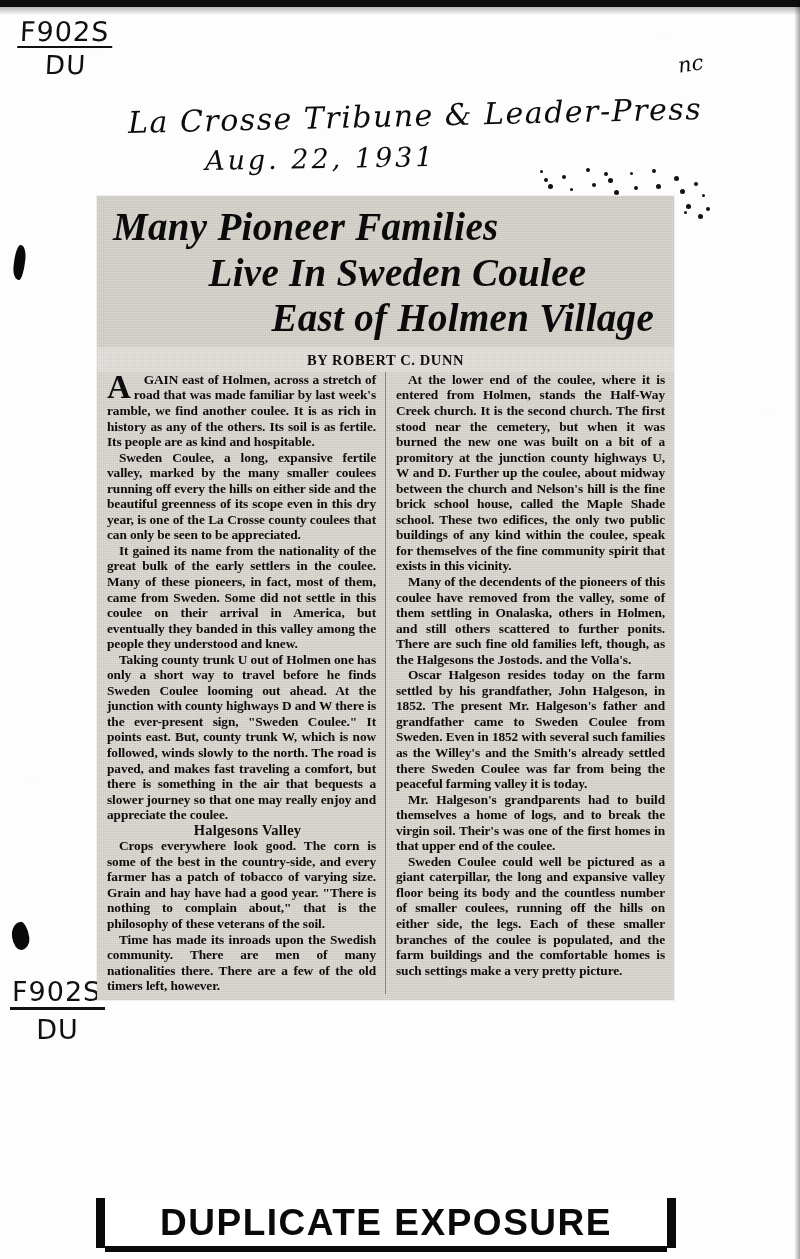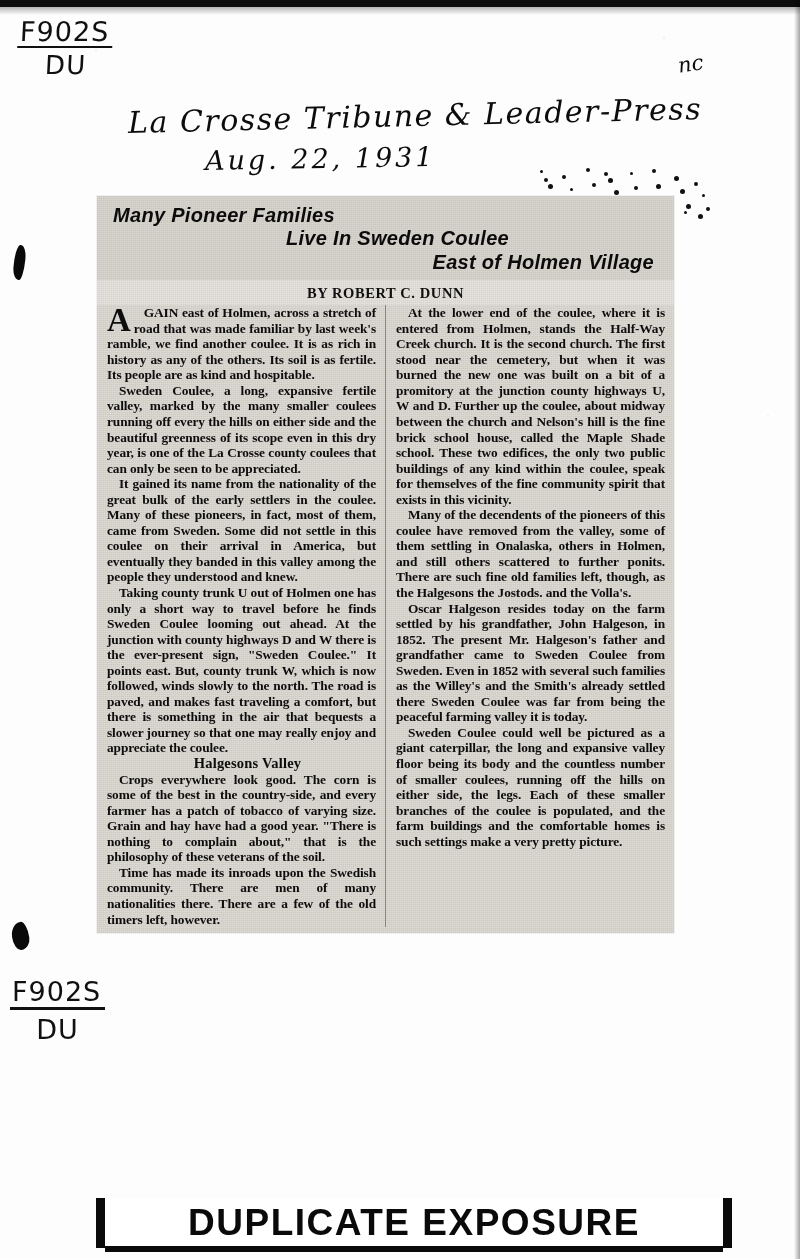--- a/index.html
+++ b/index.html
@@ -121,24 +121,24 @@
       repeating-linear-gradient(90deg,rgba(0,0,0,.035) 0 1px,rgba(255,255,255,.04) 1px 2px);
     opacity:.85;
     mix-blend-mode:multiply;
   }
 
   .headline-band{
     padding:8px 14px 6px 12px;
     background:#d9d5cf;
   }
   .headline{
-    font-family:Liberation Sans, sans-serif;
+    font-family:Liberation Serif, serif;
     font-style:italic;
     font-weight:bold;
-    font-size:20px;
+    font-size:39px;
     line-height:1.17;
     color:#0b0b0b;
     letter-spacing:.3px;
   }
   .hl-1{text-align:left;margin-left:4px;}
   .hl-2{text-align:center;margin-left:26px;}
   .hl-3{text-align:right;margin-right:6px;}
 
   .byline{
     text-align:center;
@@ -186,21 +186,21 @@
     font-weight:bold;
     padding:1px 3px 0 0;
     margin-top:1px;
   }
   .lead-run-in{font-weight:bold;margin-left:10px;}
 
   
   .dup-label{
     position:absolute;
     left:96px;top:1198px;
-    width:636px;height:50px;
+    width:580px;height:50px;
     background:#ffffff;
     border-left:9px solid #0a0a0a;
     border-right:9px solid #0a0a0a;
     box-sizing:border-box;
     display:flex;align-items:center;justify-content:center;
   }
   .dup-label .bar-bottom{
     position:absolute;left:0;right:0;bottom:-4px;height:6px;background:#0a0a0a;
   }
   .dup-text{
@@ -298,20 +298,21 @@
         <p>Taking county trunk U out of Holmen one has only a short way to travel before he finds Sweden Coulee looming out ahead.  At the junction with county highways D and W there is the ever-present sign, "Sweden Coulee."  It points east.  But, county trunk W, which is now followed, winds slowly to the north.  The road is paved, and makes fast traveling a comfort, but there is something in the air that bequests a slower journey so that one may really enjoy and appreciate the coulee.</p>
         <p class="subhead">Halgesons Valley</p>
         <p>Crops everywhere look good.  The corn is some of the best in the country-side, and every farmer has a patch of tobacco of varying size.  Grain and hay have had a good year.  "There is nothing to complain about," that is the philosophy of these veterans of the soil.</p>
         <p>Time has made its inroads upon the Swedish community.  There are men of many nationalities there.  There are a few of the old timers left, however.</p>
       </div>
 
       <div class="col right">
         <p>At the lower end of the coulee, where it is entered from Holmen, stands the Half-Way Creek church.  It is the second church.  The first stood near the cemetery, but when it was burned the new one was built on a bit of a promitory at the junction county highways U, W and D.  Further up the coulee, about midway between the church and Nelson's hill is the fine brick school house, called the Maple Shade school.  These two edifices, the only two public buildings of any kind within the coulee, speak for themselves of the fine community spirit that exists in this vicinity.</p>
         <p>Many of the decendents of the pioneers of this coulee have removed from the valley, some of them settling in Onalaska, others in Holmen, and still others scattered to further ponits.  There are such fine old families left, though, as the Halgesons the Jostods. and the Volla's.</p>
         <p>Oscar Halgeson resides today on the farm settled by his grandfather, John Halgeson, in 1852.  The present Mr. Halgeson's father and grandfather came to Sweden Coulee from Sweden.  Even in 1852 with several such families as the Willey's and the Smith's already settled there Sweden Coulee was far from being the peaceful farming valley it is today.</p>
+        <p>Mr. Halgeson's grandparents had to build themselves a home of logs, and to break the virgin soil. Their's was one of the first homes in that upper end of the coulee.</p>
         <p>Sweden Coulee could well be pictured as a giant caterpillar, the long and expansive valley floor being its body and the countless number of smaller coulees, running off the hills on either side, the legs.  Each of these smaller branches of the coulee is populated, and the farm buildings and the comfortable homes is such settings make a very pretty picture.</p>
       </div>
     </div>
   </div>
 
   <div class="dup-label">
     <span class="dup-text">DUPLICATE EXPOSURE</span>
     <span class="bar-bottom"></span>
   </div>
 </div>

